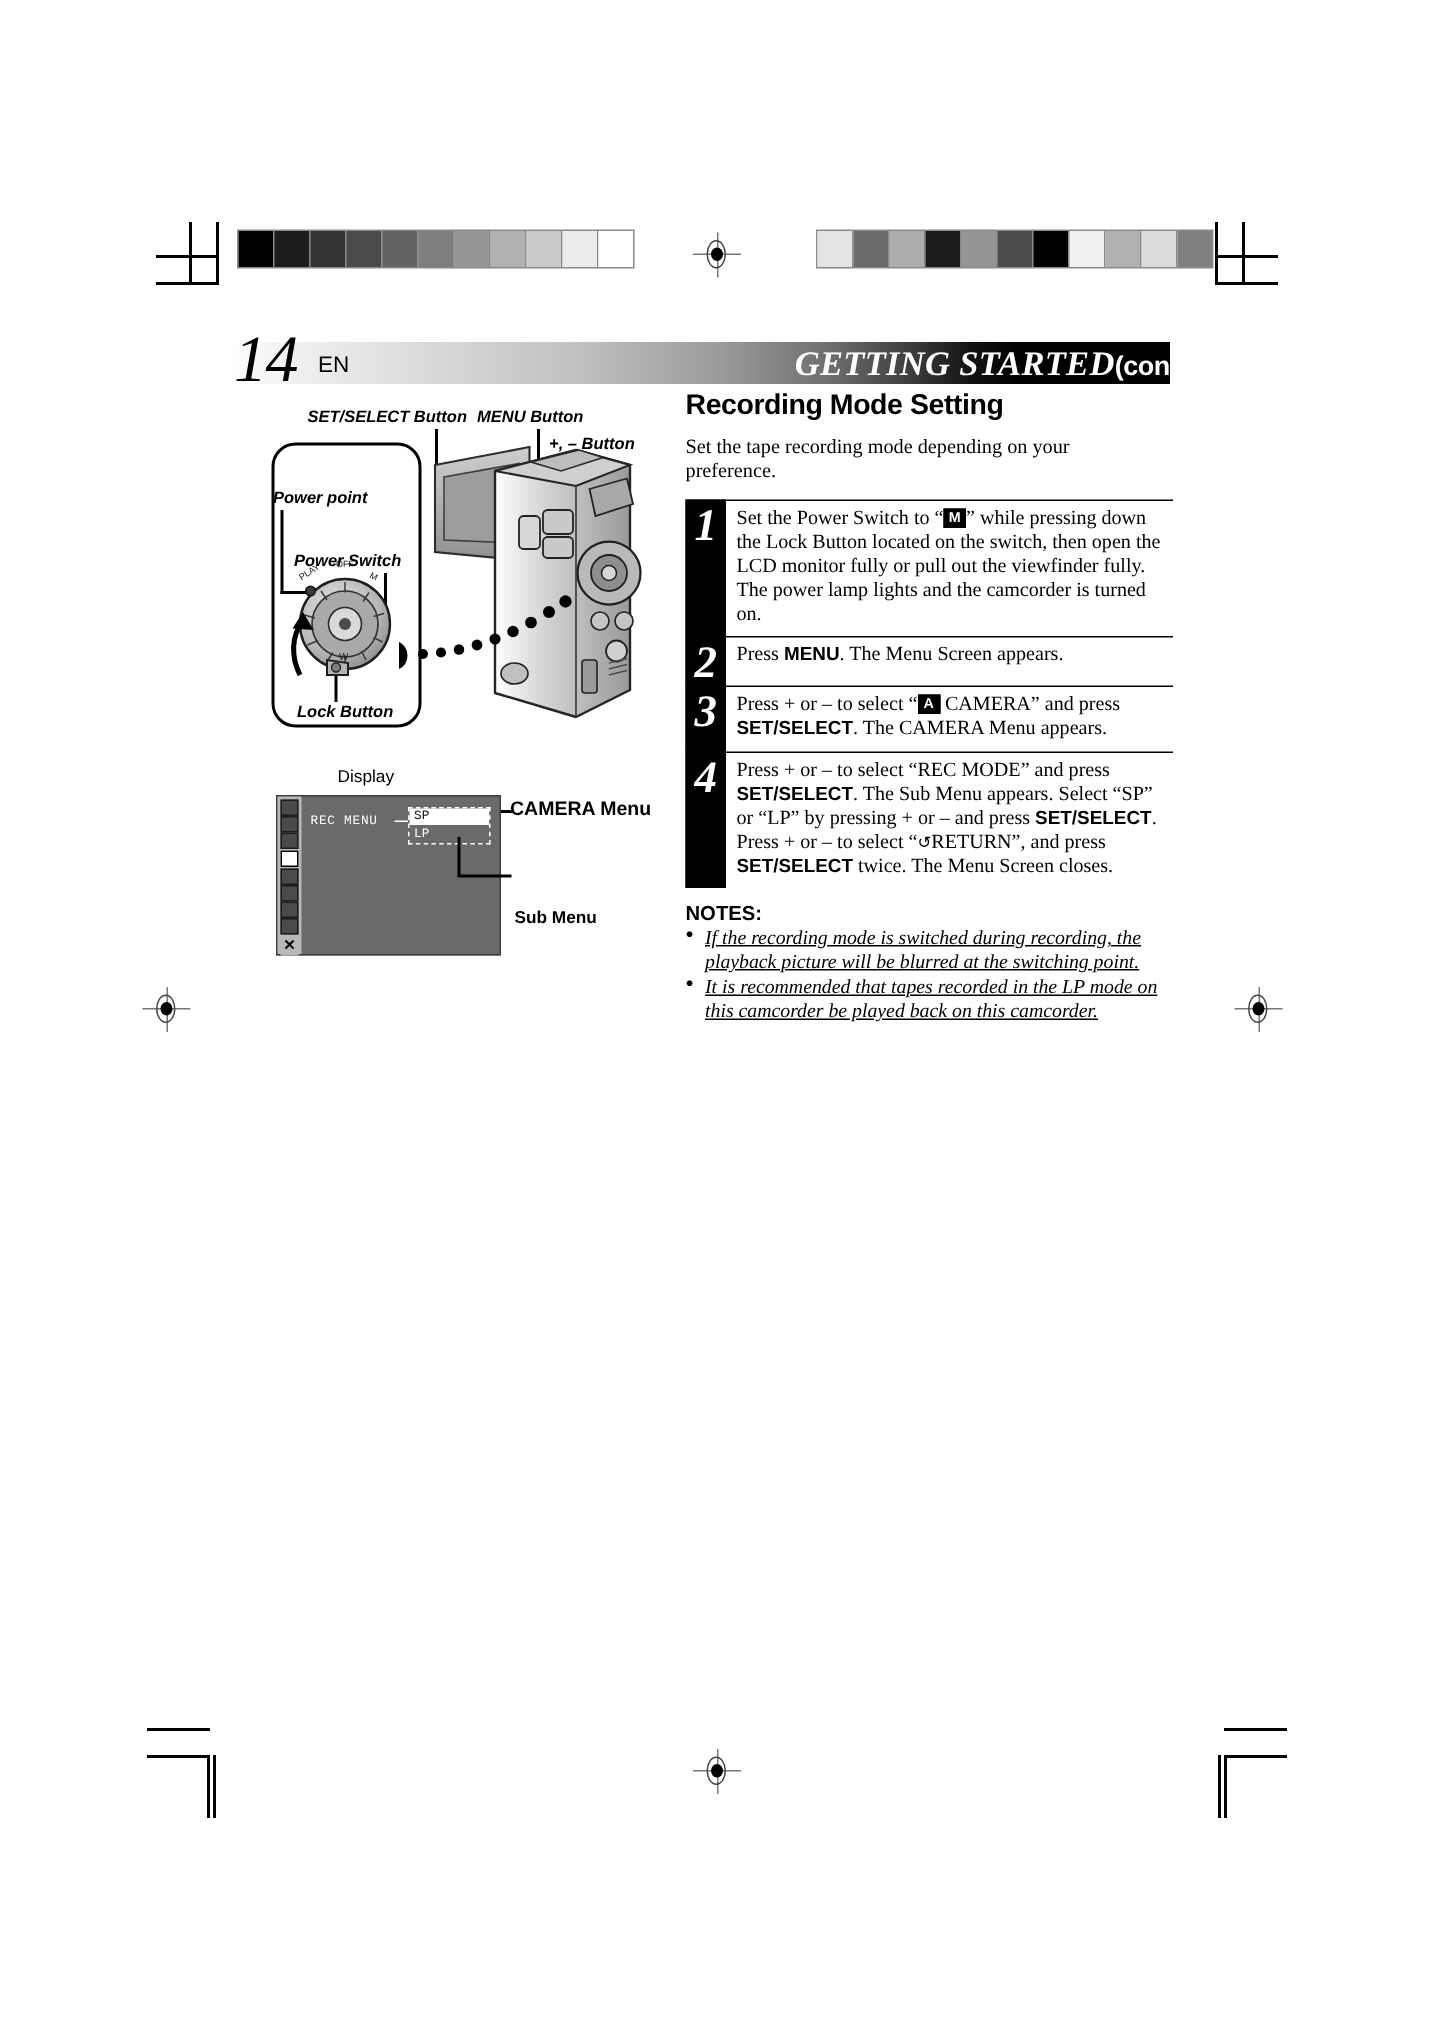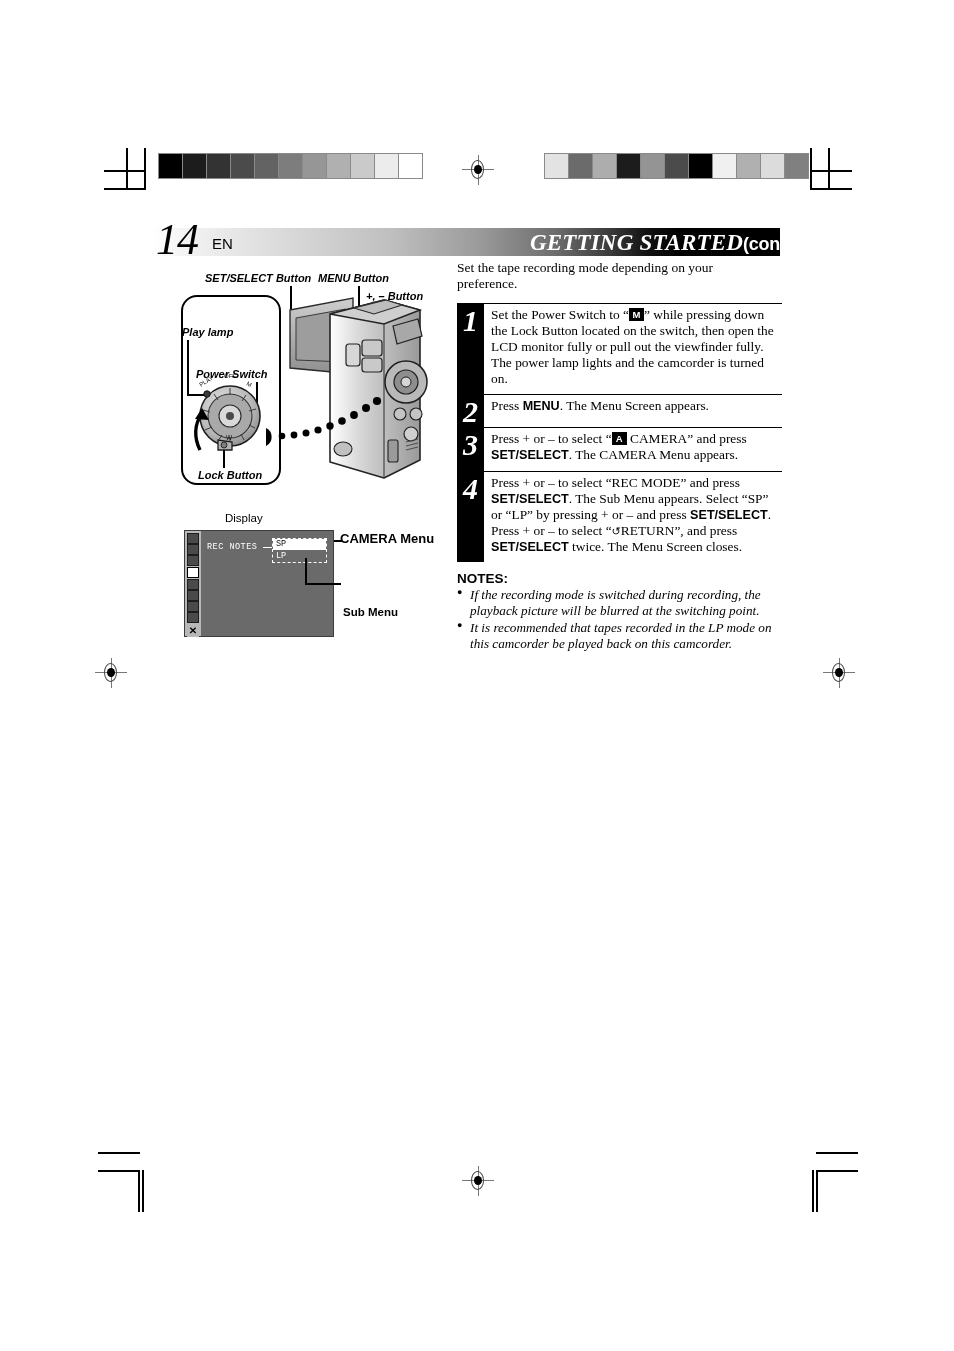--- a/index.html
+++ b/index.html
@@ -271,20 +271,21 @@
   }
   #notes ul { list-style: none; margin: 0; padding: 0; }
   #notes li {
     position: relative;
     padding-left: 13px;
     font-family: "Liberation Serif", serif;
     font-style: italic;
     font-size: 13.2px;
     line-height: 1.2;
     margin-bottom: 1px;
+    text-decoration: underline;
   }
   #notes li::before {
     content: "\25CF";
     position: absolute; left: 0; top: 0;
     font-size: 9px;
     font-style: normal;
   }
 </style>
 </head>
 <body>
@@ -380,21 +381,21 @@
   <div class="callout-label" style="left:188px; top:26px;">+, – Button</div>
 
   <div class="leader" style="left:112px; top:22px; width:1.6px; height:80px;"></div>
   <div class="leader" style="left:112px; top:100px; width:62px; height:1.6px;"></div>
   <div class="leader" style="left:180px; top:22px; width:1.6px; height:74px;"></div>
   <div class="leader" style="left:180px; top:94px; width:26px; height:1.6px;"></div>
   <div class="leader" style="left:207px; top:40px; width:1.6px; height:58px;"></div>
 
   <div id="inset-box"></div>
 
-  <div class="callout-label" style="left:4px; top:62px;">Play lamp</div>
+  <div class="callout-label" style="left:4px; top:62px;">Power point</div>
   <div class="callout-label" style="left:18px; top:104px;">Power Switch</div>
   <div class="callout-label" style="left:20px; top:205px;">Lock Button</div>
 
   <div class="leader" style="left:9px; top:76px; width:1.6px; height:56px;"></div>
   <div class="leader" style="left:9px; top:130px; width:20px; height:1.6px;"></div>
   <div class="leader" style="left:78px; top:118px; width:1.6px; height:22px;"></div>
   <div class="leader" style="left:45px; top:182px; width:1.6px; height:22px;"></div>
 
   <svg width="262" height="245" viewBox="0 0 262 245" style="position:absolute;left:0;top:0;">
     <defs>
@@ -501,34 +502,35 @@
       <div class="osd-icon" style="top:2px;"></div>
       <div class="osd-icon" style="top:13px;"></div>
       <div class="osd-icon" style="top:24px;"></div>
       <div class="osd-icon sel" style="top:36px;"></div>
       <div class="osd-icon" style="top:48px;"></div>
       <div class="osd-icon" style="top:59px;"></div>
       <div class="osd-icon" style="top:70px;"></div>
       <div class="osd-icon" style="top:81px;"></div>
       <div class="osd-icon" style="top:95px; background:#b8b8b8; border:none; color:#000; font-size:10px; line-height:10px; text-align:center; font-weight:bold;">✕</div>
     </div>
-    <div id="osd-rec-mode">REC  NOTES</div>
+    <div id="osd-rec-mode">REC  MENU</div>
     <div style="position:absolute;left:78px;top:16px;width:9px;height:1.4px;background:#fff;"></div>
     <div id="sub-menu-box"></div>
     <div id="sub-opt-sp">SP</div>
     <div id="sub-opt-lp">LP</div>
   </div>
 </div>
 <div id="camera-menu-label">CAMERA Menu</div>
 <div id="sub-menu-label">Sub Menu</div>
 <div class="leader" style="left:334px; top:540px; width:8px; height:1.6px;"></div>
 <div class="leader" style="left:305px; top:558px; width:1.6px; height:26px;"></div>
 <div class="leader" style="left:305px; top:583px; width:36px; height:1.6px;"></div>
 
 <div id="right-col">
+  <h1 id="section-title">Recording Mode Setting</h1>
   <p id="section-intro">Set the tape recording mode depending on your preference.</p>
 
   <div id="steps">
     <div id="step-gutter"></div>
     <div class="step">
       <div class="step-num">1</div>
       <div class="step-body"><span>Set the Power Switch to “<span class="inline-chip">M</span>” while pressing down the Lock Button located on the switch, then open the LCD monitor fully or pull out the viewfinder fully. The power lamp lights and the camcorder is turned on.</span></div>
     </div>
     <div class="step">
       <div class="step-num">2</div>

